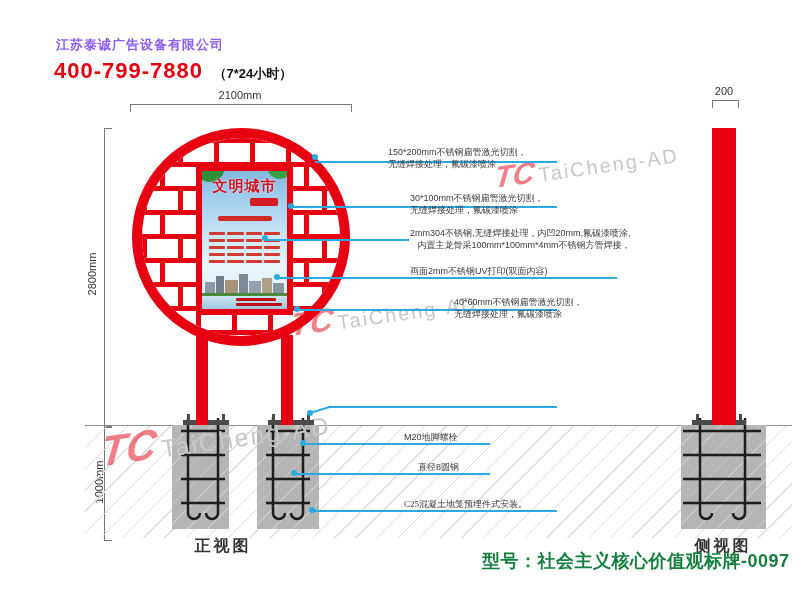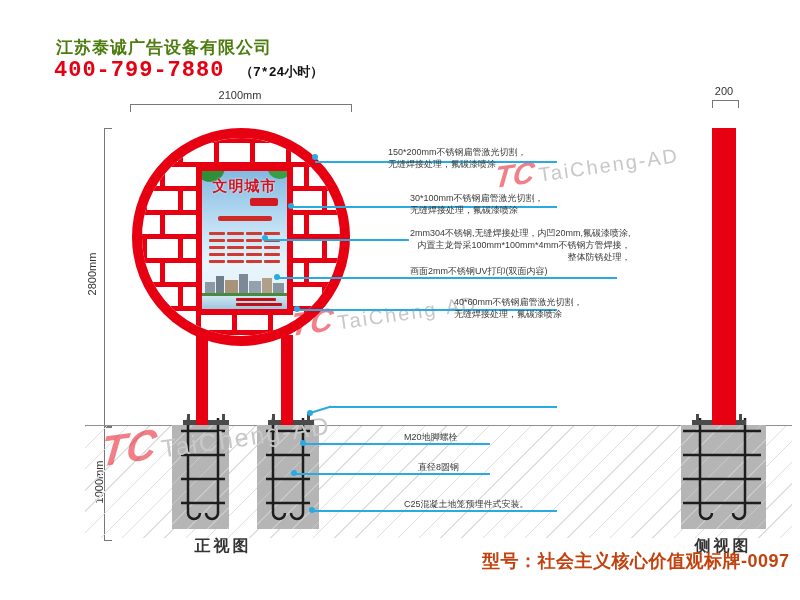--- a/index.html
+++ b/index.html
@@ -1,22 +1,22 @@
 <!DOCTYPE html>
 <html><head>
 <meta charset="utf-8">
 <style>
   html,body{margin:0;padding:0;background:#fff;}
   .stage{position:relative;width:800px;height:600px;background:#fff;overflow:hidden;
          font-family:"Liberation Sans","DejaVu Sans",sans-serif;}
   .abs{position:absolute;}
 
   
-  .company{left:56px;top:36px;font-size:17px;font-weight:800;color:#4d7c0f;letter-spacing:1px;}
-  .phoneRow{left:54px;top:58px;white-space:nowrap;font-family:Liberation Mono, monospace;}
+  .company{left:56px;top:36px;font-size:13px;font-weight:800;color:#8b5cf6;letter-spacing:1px;}
+  .phoneRow{left:54px;top:58px;white-space:nowrap;}
   .phone{font-size:22px;font-weight:800;color:#e60012;letter-spacing:1px;}
   .hours{font-size:13px;font-weight:800;color:#111;margin-left:6px;}
 
   
   .dimLabel{font-size:11px;color:#333;text-align:center;}
   .bracketH{border-top:1.5px solid #777;border-left:1.5px solid #777;border-right:1.5px solid #777;height:7px;}
   .bracketV{border-left:1.5px solid #777;border-top:1.5px solid #777;border-bottom:1.5px solid #777;width:7px;}
   .vlabel{transform:rotate(-90deg);}
 
   
@@ -51,21 +51,21 @@
   .pbars{position:absolute;right:5px;bottom:3px;}
   .pbars i{display:block;height:3px;background:#c01015;margin-top:2px;border-radius:1px;}
 
   
   .ann{z-index:9;font-size:9px;line-height:12px;color:#3a3a3a;white-space:nowrap;}
   .lead{height:1.6px;background:#29abe2;z-index:9;}
   .dot{width:6px;height:6px;border-radius:50%;background:#29abe2;z-index:10;}
 
   
   .viewLabel{font-size:16px;color:#333;letter-spacing:3px;font-weight:600;z-index:9;}
-  .model{left:482px;top:549px;font-size:18px;font-weight:800;color:#c2410c;z-index:9;letter-spacing:0.5px;}
+  .model{left:482px;top:549px;font-size:18px;font-weight:800;color:#15803d;z-index:9;letter-spacing:0.5px;}
 
   
   .wm{white-space:nowrap;transform:rotate(-8deg);z-index:8;}
   .wm .tc{display:inline-block;font-style:italic;font-weight:900;color:rgba(230,0,18,.5);transform:skewX(-14deg);margin-right:4px;}
   .wm .wmtxt{color:#c8c8c8;letter-spacing:2px;font-weight:400;}
   .wm1{left:494px;top:148px;} .wm1 .tc{font-size:30px;} .wm1 .wmtxt{font-size:20px;}
   .wm2{left:290px;top:294px;z-index:8;} .wm2 .tc{font-size:32px;} .wm2 .wmtxt{font-size:20px;}
   .wm3{left:100px;top:412px;z-index:4;} .wm3 .tc{font-size:42px;} .wm3 .wmtxt{font-size:25px;}
 </style>
 </head>
@@ -255,36 +255,35 @@
     <div>150*200mm不锈钢扁管激光切割，</div>
     <div>无缝焊接处理，氟碳漆喷涂</div>
   </div>
   <div class="abs ann" style="left:410px;top:192px;">
     <div>30*100mm不锈钢扁管激光切割，</div>
     <div>无缝焊接处理，氟碳漆喷涂</div>
   </div>
   <div class="abs ann" style="left:410px;top:227px;text-align:right;">
     <div>2mm304不锈钢,无缝焊接处理，内凹20mm,氟碳漆喷涂,</div>
     <div>内置主龙骨采100mm*100mm*4mm不锈钢方管焊接，</div>
-    <div>整体防锈处理，</div>
   </div>
   <div class="abs ann" style="left:410px;top:265px;">
     <div>画面2mm不锈钢UV打印(双面内容)</div>
   </div>
   <div class="abs ann" style="left:410px;top:296px;margin-left:44px;">
     <div>40*60mm不锈钢扁管激光切割，</div>
     <div>无缝焊接处理，氟碳漆喷涂</div>
   </div>
   <div class="abs ann" style="left:404px;top:431px;">
     <div>M20地脚螺栓</div>
   </div>
   <div class="abs ann" style="left:404px;top:461px;margin-left:14px;">
     <div>直径8圆钢</div>
   </div>
-  <div class="abs ann" style="left:404px;top:498px;">
+  <div class="abs ann" style="left:404px;top:498px;font-family:Liberation Serif, serif;">
     <div>C25混凝土地笼预埋件式安装。</div>
   </div>
 
   <div class="abs viewLabel" style="left:188px;top:536px;width:70px;text-align:center;">正视图</div>
   <div class="abs viewLabel" style="left:691px;top:536px;width:64px;text-align:center;">侧视图</div>
   <div class="abs model">型号：社会主义核心价值观标牌-0097</div>
 
 </div>
 
 </body></html>

